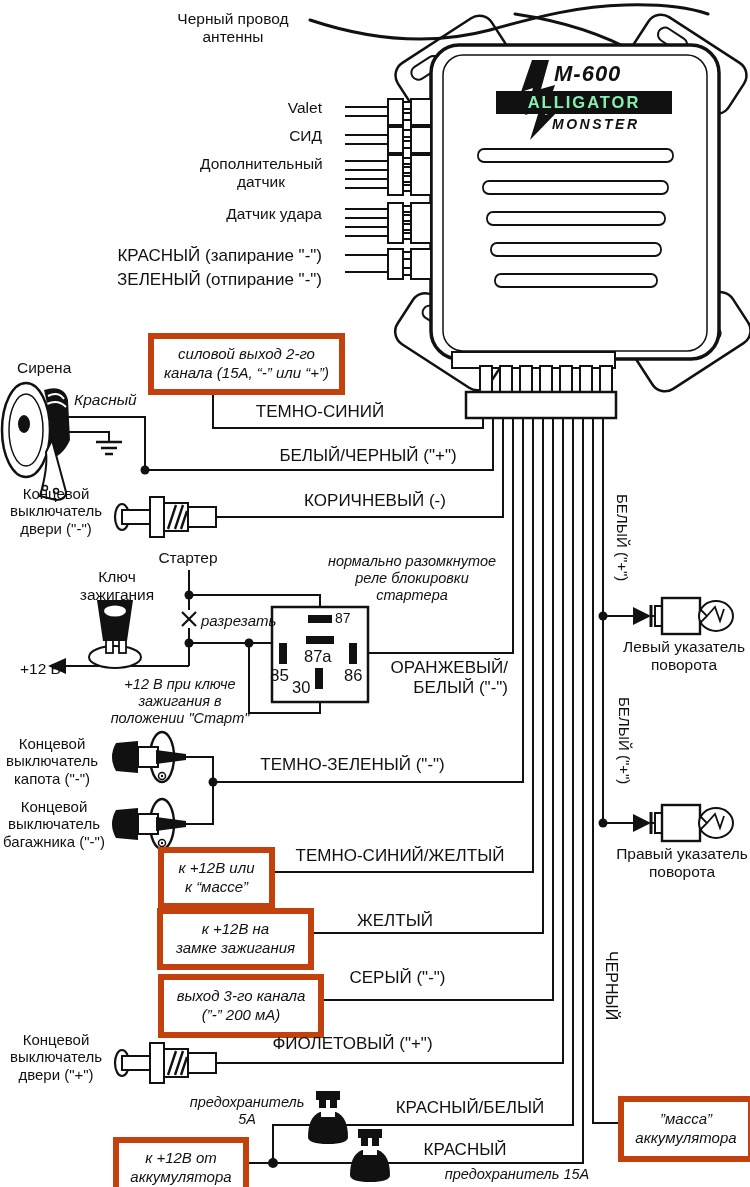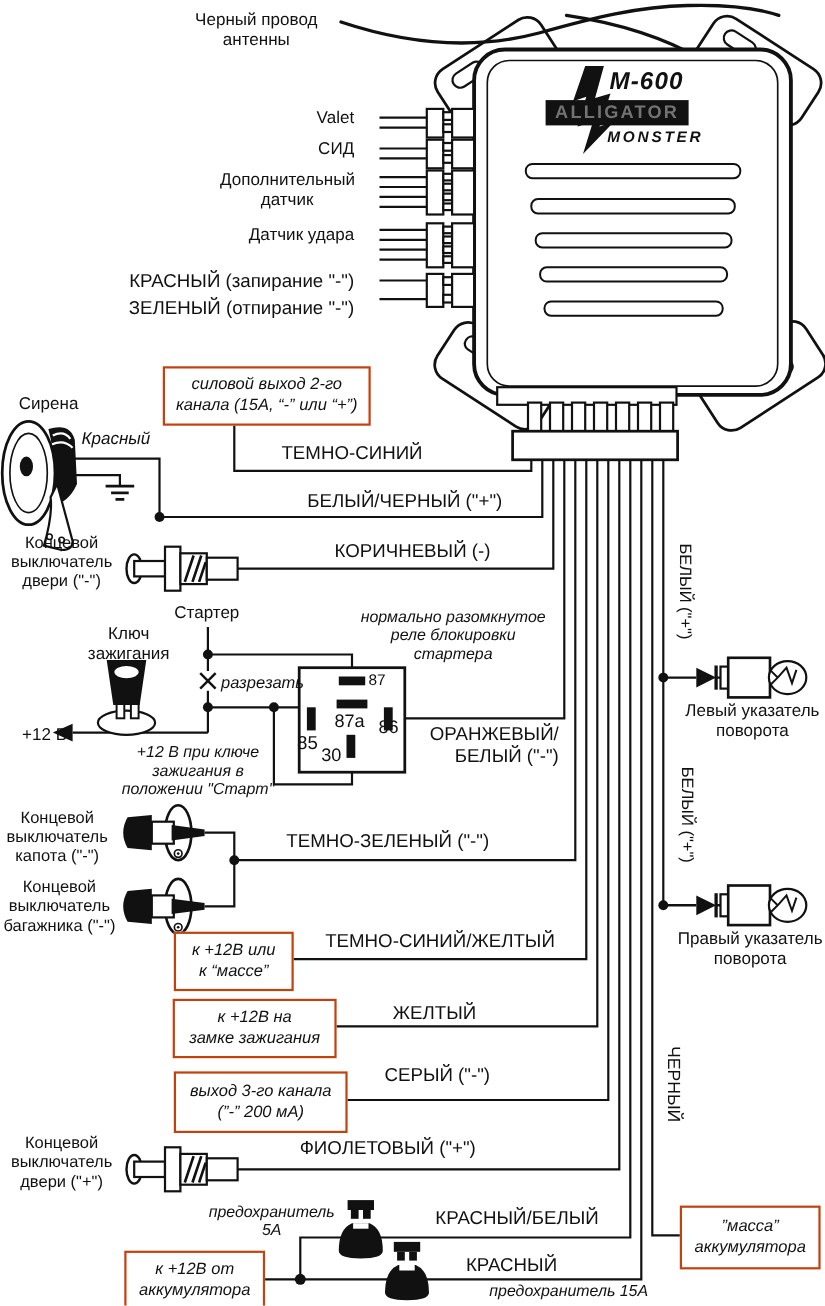--- a/index.html
+++ b/index.html
@@ -6,25 +6,25 @@
   .stage{position:relative;width:750px;height:1187px;background:#fff;overflow:hidden;
          font-family:"Liberation Sans",sans-serif;color:#111;}
   svg.layer{position:absolute;left:0;top:0;width:750px;height:1187px;}
   .lbl{position:absolute;font-size:17px;color:#111;white-space:pre-line;line-height:1.16;}
   .sm{font-size:15px;}
   .md{font-size:15.5px;}
   .it{font-style:italic;font-size:15px;}
   .it2{font-style:italic;font-size:14.5px;}
   .ctr{text-align:center;}
   .rt{text-align:right;}
-  .box{position:absolute;border:2px solid #c2410c;background:#fff;display:flex;align-items:center;
+  .box{position:absolute;border:6px solid #c2410c;background:#fff;display:flex;align-items:center;
        justify-content:center;text-align:center;font-style:italic;font-size:15px;line-height:1.25;
        white-space:pre-line;}
   .vlabel{transform:rotate(90deg);transform-origin:left top;white-space:nowrap;font-size:15px;}
-  .logo-allig{position:absolute;left:496px;top:91px;width:130px;height:23px;background:#111;color:#737373;
+  .logo-allig{position:absolute;left:496px;top:91px;width:176px;height:23px;background:#111;color:#86efac;
        font-weight:bold;font-size:16.5px;letter-spacing:2px;text-align:center;line-height:23px;}
   .logo-m600{position:absolute;left:554px;top:61px;width:110px;font-weight:bold;font-style:italic;
        font-size:22px;letter-spacing:1px;}
   .logo-monster{position:absolute;left:552px;top:116px;width:110px;font-weight:bold;font-style:italic;
        font-size:14px;letter-spacing:2.5px;}
 </style>
 </head>
 <body>
 
 <div class="stage">
@@ -336,21 +336,21 @@
 <div class="lbl md" style="left:20px;top:660px;">+12 В</div>
 <div class="lbl it2 ctr" style="left:100px;top:676px;width:160px;">+12 В при ключе
 зажигания в
 положении "Старт"</div>
 <div class="lbl it2 ctr" style="left:312px;top:553px;width:200px;">нормально разомкнутое
 реле блокировки
 стартера</div>
 <div class="lbl" style="left:335px;top:610px;font-size:14px;">87</div>
 <div class="lbl" style="left:304px;top:647px;font-size:16.5px;">87a</div>
 <div class="lbl" style="left:270px;top:666px;font-size:17px;">85</div>
-<div class="lbl" style="left:344px;top:652px;font-size:16.5px;">86</div>
+<div class="lbl" style="left:344px;top:666px;font-size:16.5px;">86</div>
 <div class="lbl" style="left:292px;top:678px;font-size:16.5px;">30</div>
 
 <div class="lbl md ctr" style="left:618px;top:638px;width:132px;">Левый указатель
 поворота</div>
 <div class="lbl md ctr" style="left:612px;top:845px;width:140px;">Правый указатель
 поворота</div>
 
 <div class="lbl it2 ctr" style="left:188px;top:1094px;width:118px;">предохранитель
 5А</div>
 <div class="lbl it2 ctr" style="left:390px;top:1166px;width:160px;margin-left:47px;">предохранитель 15А</div>

